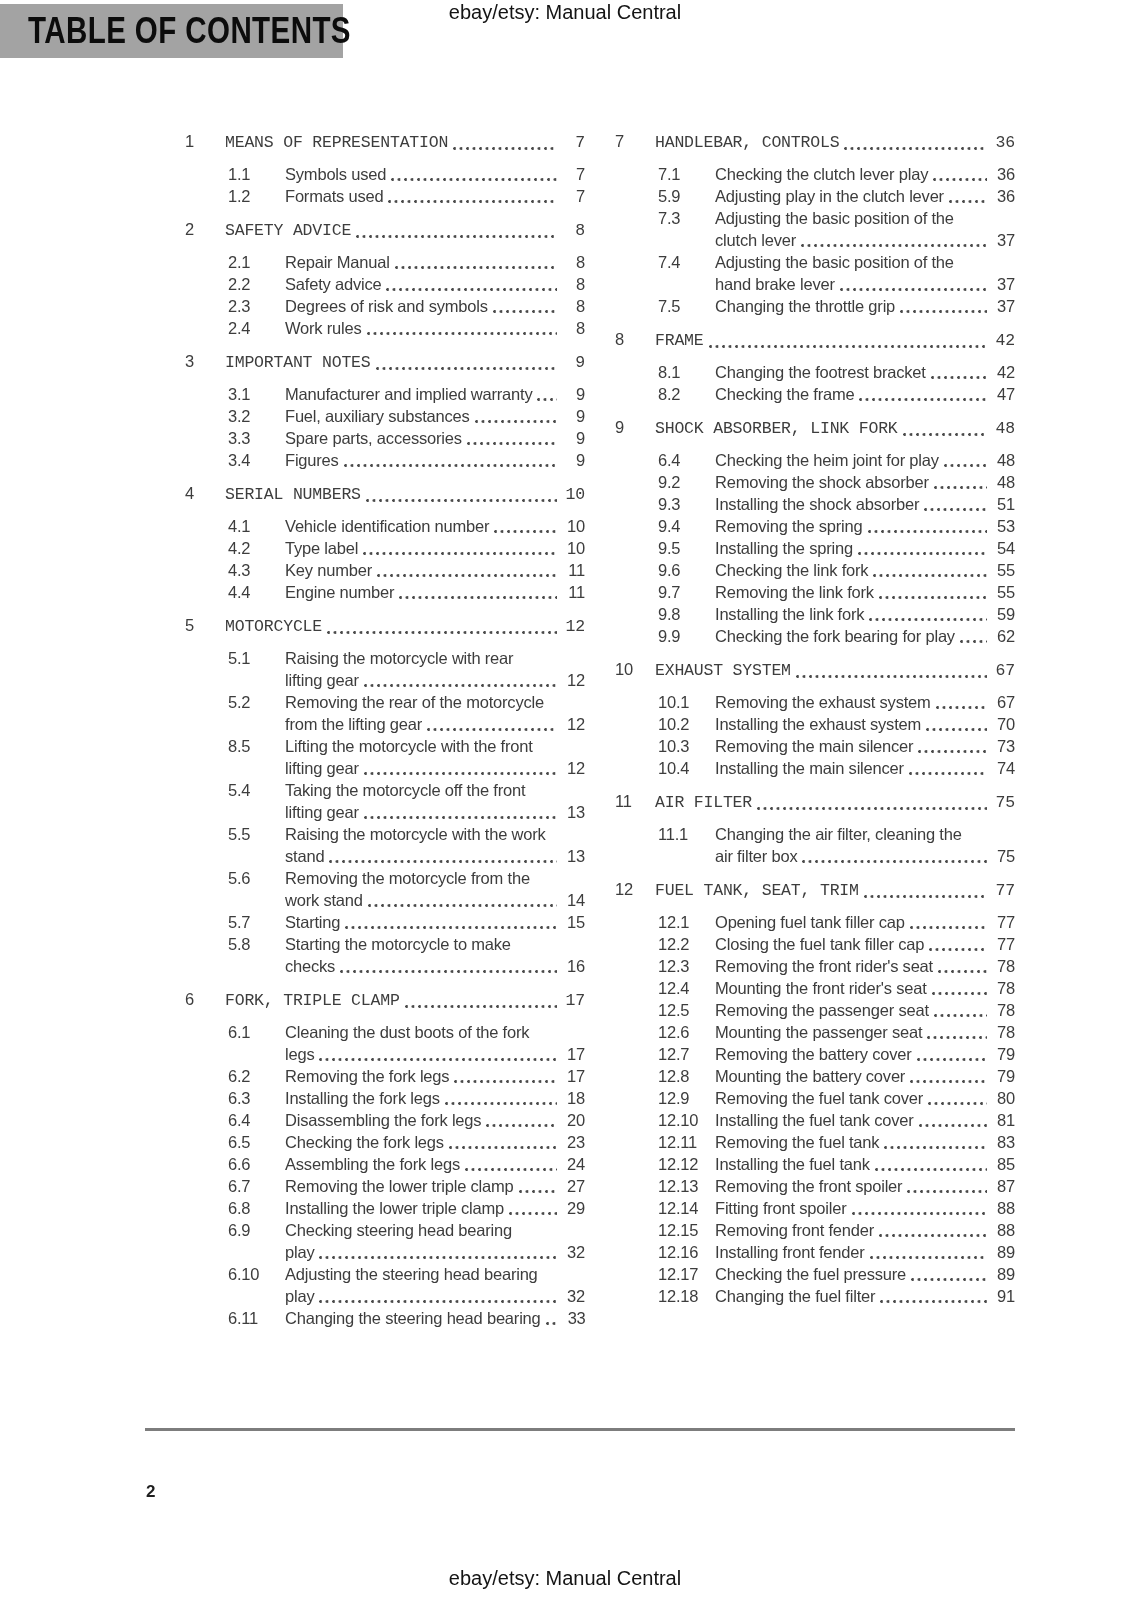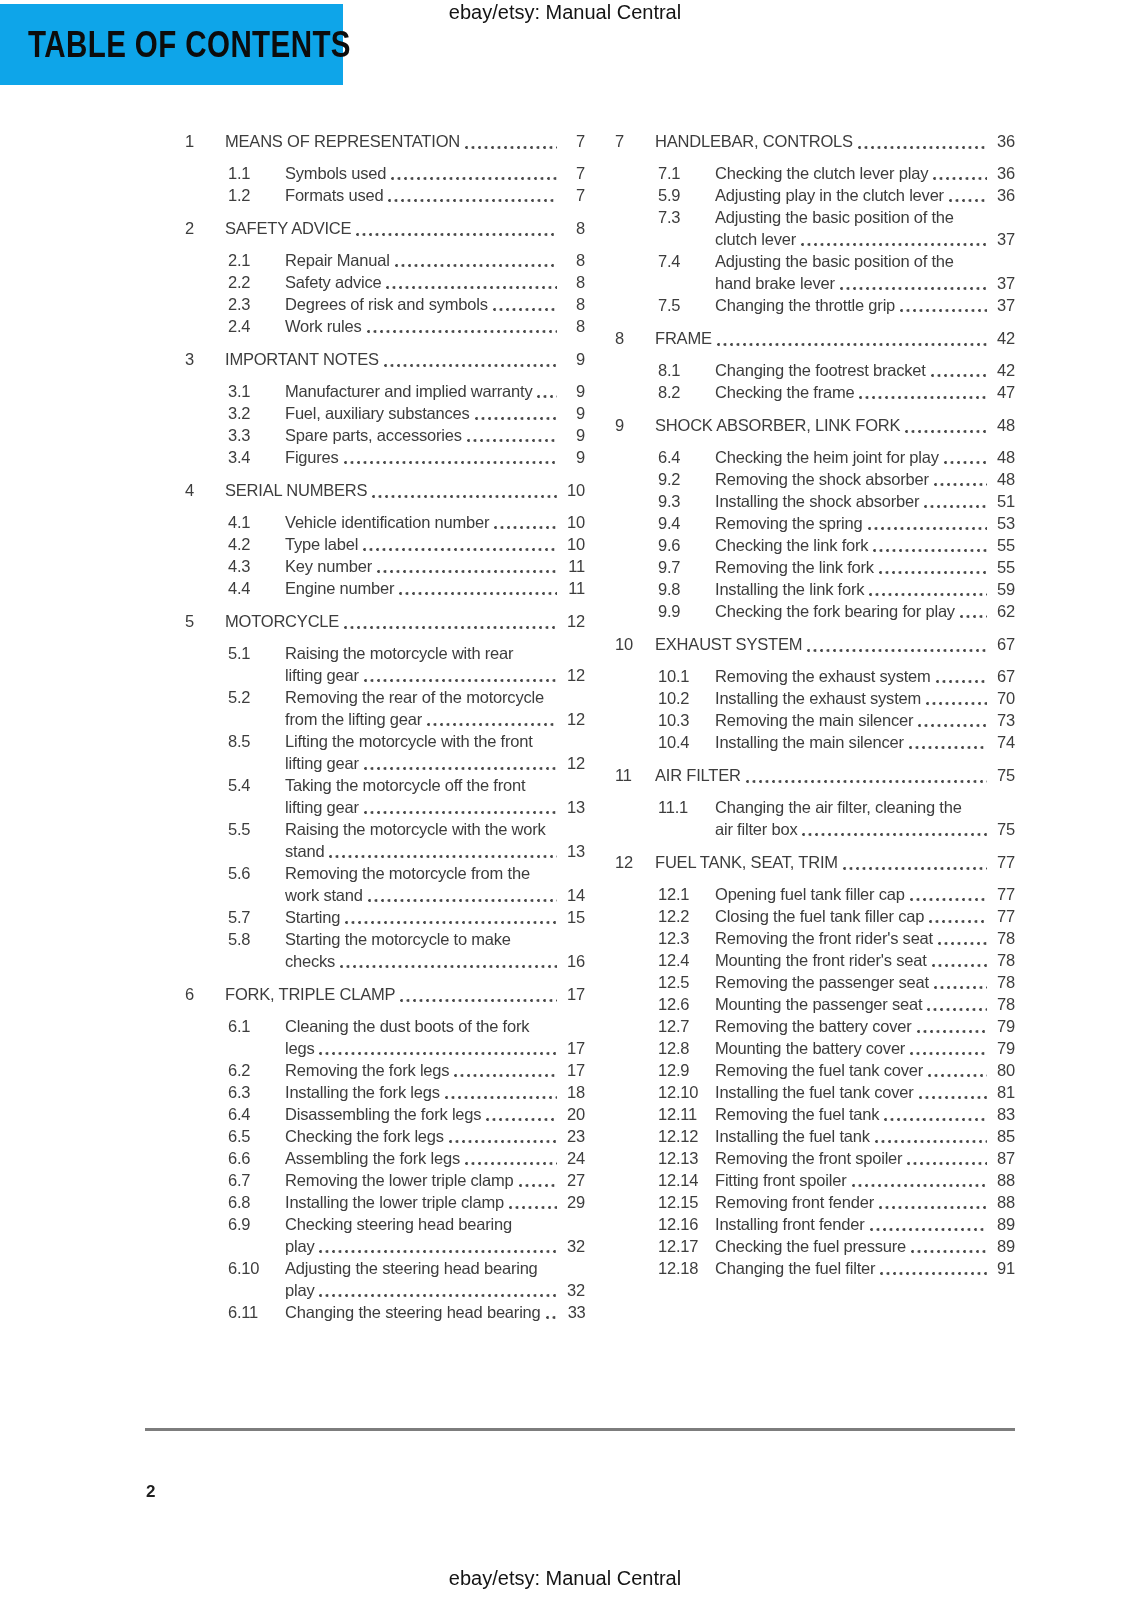--- a/index.html
+++ b/index.html
@@ -12,22 +12,22 @@
     position: relative;
   }
   
   .watermark-top {
     position: absolute; top: 1px; left: 0; width: 100%;
     text-align: center; font-size: 20px; color: #141414;
   }
   
   .title-box {
     position: absolute; left: 0; top: 4px;
-    width: 343px; height: 81px;
-    background: #0ea5e9;
+    width: 343px; height: 54px;
+    background: #a3a3a3;
     display: flex; align-items: center;
   }
   .title-box .t {
     font-weight: bold; color: #0c0c0c; font-size: 36px;
     transform: scaleX(0.82); transform-origin: left center;
     margin-left: 28px; white-space: nowrap; letter-spacing: 0.5px;
   }
   
   .toc-col {
     position: absolute; top: 130px; width: 400px;
@@ -35,21 +35,21 @@
   }
   #col-left  { left: 185px; }
   #col-right { left: 615px; }
 
   .chapter {
     display: flex; align-items: baseline;
     line-height: 23px; margin: 11px 0 9px 0;
   }
   .chapter:first-child { margin-top: 0; }
   .chapter .num { width: 40px; flex: none; }
-  .chapter .cbody { flex: 1; min-width: 0; }
+  .chapter .cbody { flex: 1; min-width: 0; font-family: Liberation Mono, monospace; }
 
   .entry { display: flex; line-height: 22px; }
   .entry .num { margin-left: 43px; width: 57px; flex: none; }
   .entry .ebody { flex: 1; min-width: 0; }
 
   .line { display: flex; align-items: baseline; }
   .line .txt { white-space: nowrap; }
   .leader {
     flex: 1 1 auto; min-width: 12px; height: 3px;
     align-self: flex-end; margin: 0 6px 4px 5px;
@@ -645,20 +645,30 @@
       <span class="num">9.4</span>
       <span class="ebody">
         <span class="line">
           <span class="txt">Removing the spring</span>
           <span class="leader"></span>
           <span class="page">53</span>
         </span>
       </span>
     </div>
     <div class="entry">
+      <span class="num">9.5</span>
+      <span class="ebody">
+        <span class="line">
+          <span class="txt">Installing the spring</span>
+          <span class="leader"></span>
+          <span class="page">54</span>
+        </span>
+      </span>
+    </div>
+    <div class="entry">
       <span class="num">9.6</span>
       <span class="ebody">
         <span class="line">
           <span class="txt">Checking the link fork</span>
           <span class="leader"></span>
           <span class="page">55</span>
         </span>
       </span>
     </div>
     <div class="entry">

